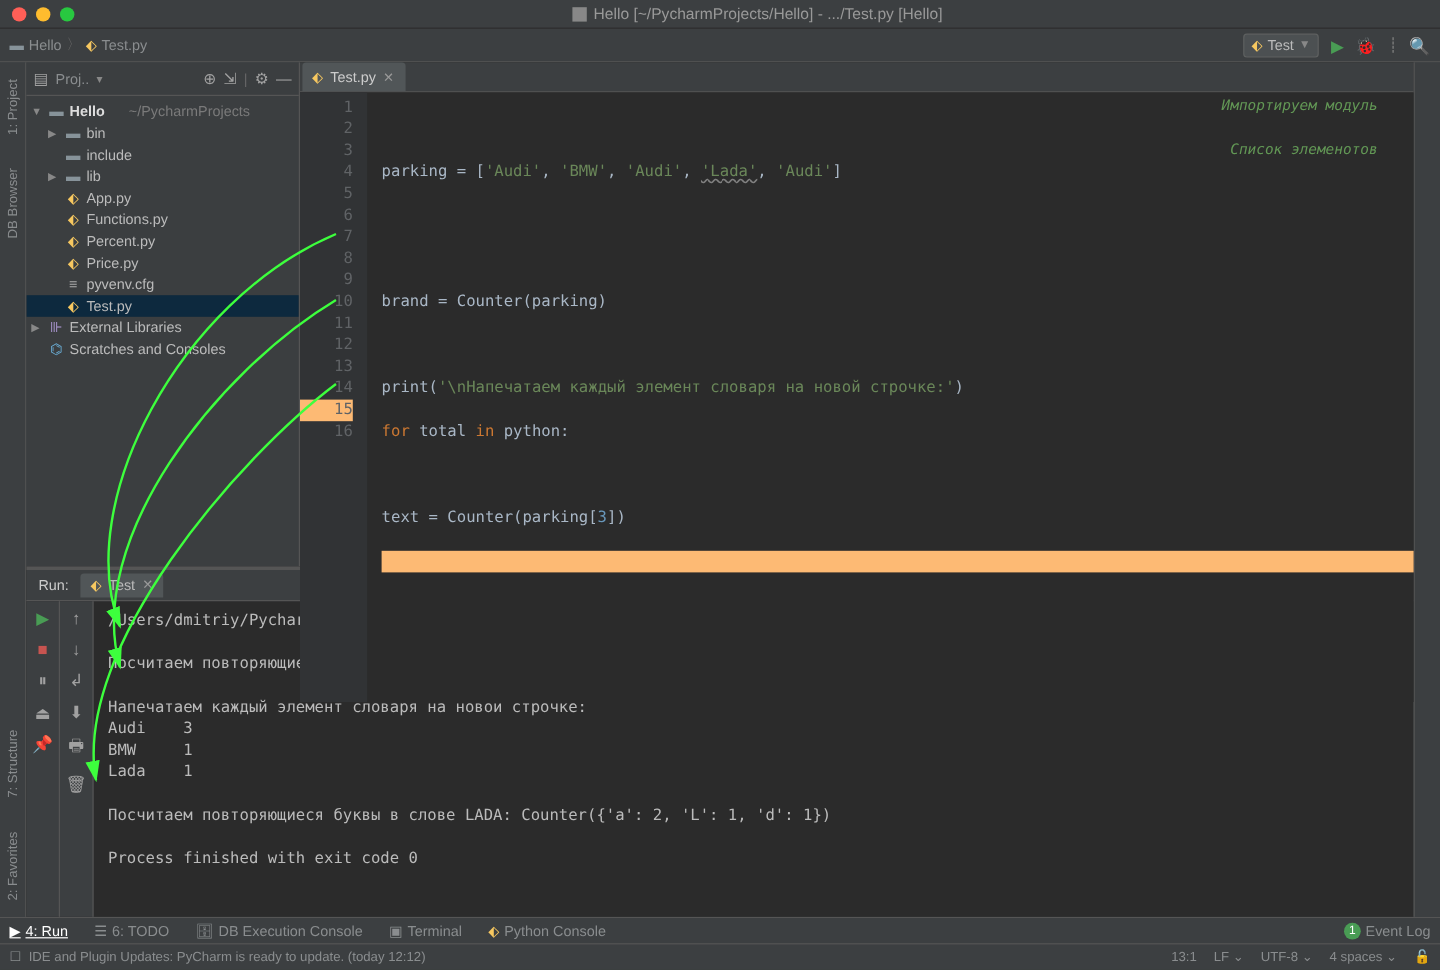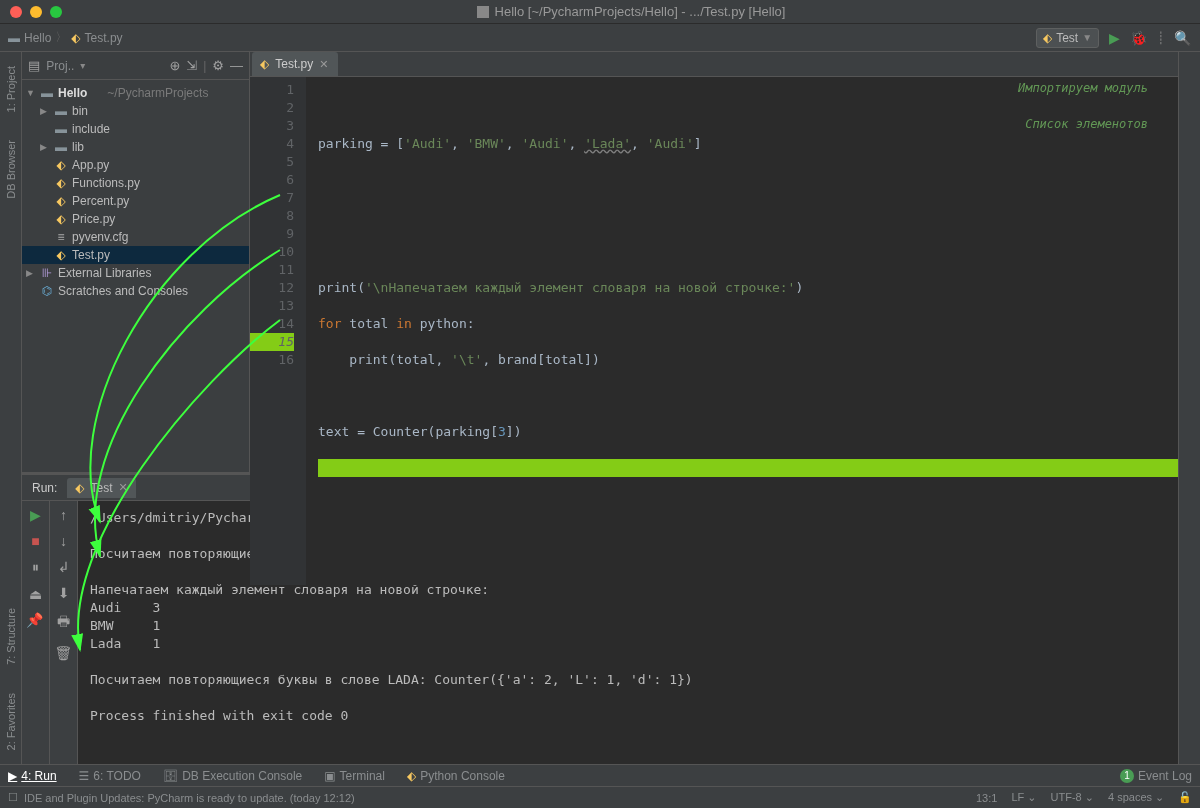--- a/index.html
+++ b/index.html
@@ -53,21 +53,21 @@
 
 .editor-area { flex:1; display:flex; flex-direction:column; background:#2b2b2b; }
 .editor-tabs { height:28px; background:#3c3f41; display:flex; align-items:flex-end; border-bottom:1px solid #555; }
 .editor-tab { background:#515658; padding:5px 10px 5px 8px; display:flex; align-items:center; gap:6px; border-top-left-radius:3px; border-top-right-radius:3px; margin-left:2px;color:#ccc; font-size:12px;}
 .editor-tab .close{color:#999;font-size:11px;}
 .editor-body { flex:1; display:flex; background:#2b2b2b; font-size:13px; position:relative;}
 .gutter { width:56px; background:#313335; text-align:right; padding:4px 12px 0 0; color:#606366; line-height:18px; }
 .code { flex:1; padding:4px 0 0 12px; line-height:18px; white-space:pre; color:#a9b7c6; position:relative;}
 .code .kw{color:#cc7832}.code .str{color:#6a8759}.code .underline{text-decoration:underline wavy #808080}
 .annot { position:absolute; color:#629755; font-style:italic; font-size:12px; }
-.line-hl { background:#84cc16;font-style:italic; }
+.line-hl { background:#fdba74; }
 
 
 .run-panel { flex:1; display:flex; flex-direction:column; border-top:3px solid #555; background:#2b2b2b; }
 .run-header { height:26px; background:#3c3f41; display:flex; align-items:center; padding:0 10px; border-bottom:1px solid #555; color:#bbb; font-size:12px;}
 .run-header .label{margin-right:10px; color:#ccc}
 .run-header .tab{background:#515658; padding:3px 8px; border-radius:3px 3px 0 0; display:flex;align-items:center;gap:6px}
 .run-header .gear{margin-left:auto;color:#aaa}
 .run-body { flex:1; display:flex; }
 .run-left-tools { width:28px; background:#3c3f41; border-right:1px solid #555; display:flex; flex-direction:column; align-items:center; padding-top:6px; gap:10px; color:#a1a1a1; }
 .run-left-tools2 { width:28px; background:#3c3f41; border-right:1px solid #555; display:flex; flex-direction:column; align-items:center; padding-top:6px; gap:10px; color:#a1a1a1; }
@@ -240,24 +240,24 @@
               <div>13</div>
               <div>14</div>
               <div class="line-hl">15</div>
               <div>16</div>
           </div>
           <div class="code">
 <div> </div>
 <div><span>parking = [</span><span class="str">'Audi'</span><span>, </span><span class="str">'BMW'</span><span>, </span><span class="str">'Audi'</span><span>, </span><span class="str underline">'Lada'</span><span>, </span><span class="str">'Audi'</span><span>]</span></div>
 <div> </div>
 <div> </div>
+<div><span>brand = Counter(parking)</span></div>
 <div> </div>
 <div><span>print(</span><span class="str">'\nНапечатаем каждый элемент словаря на новой строчке:'</span><span>)</span></div>
 <div><span class="kw">for</span><span> total </span><span class="kw">in</span><span> python:</span></div>
-<div><span>    print(total, </span><span class="str">'\t'</span><span>, brand[total])</span></div>
 <div> </div>
 <div><span>text = Counter(parking[</span><span style="color:#6897bb">3</span><span>])</span></div>
 <div class="line-hl"> </div>
 <div> </div>
             <div class="annot" style="top:2px;right:30px">Импортируем модуль</div>
             <div class="annot" style="top:38px;right:30px">Список элеменотов</div>
           </div>
         </div>
       </div>
     </div>

